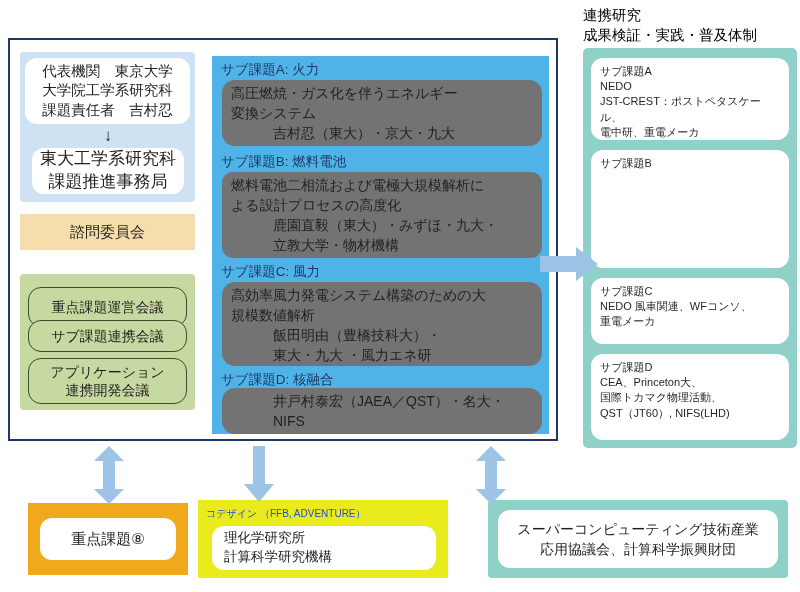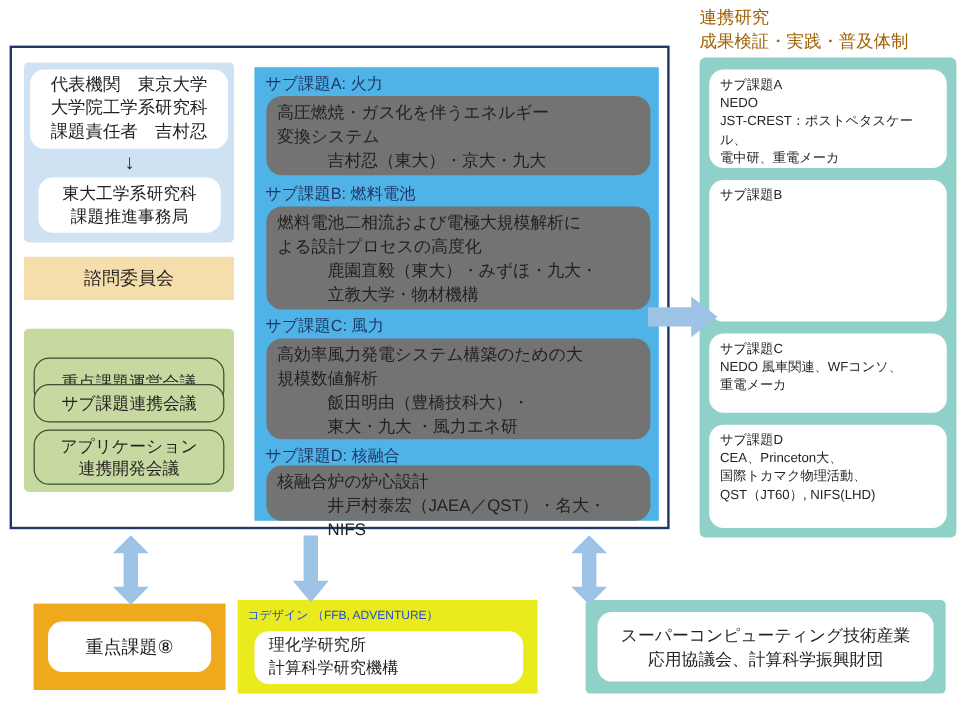--- a/index.html
+++ b/index.html
@@ -35,41 +35,41 @@
   #lead-org-card {
     left: 25px; top: 58px; width: 165px; height: 66px;
     font-size: 14.5px; line-height: 1.35;
   }
   #lead-arrow-down {
     left: 96px; top: 126px; width: 24px; height: 20px;
     font-size: 17px; text-align: center; line-height: 20px; color: #231f20;
   }
   #office-card {
     left: 32px; top: 148px; width: 152px; height: 46px;
-    font-size: 14px; line-height: 1.35;
+    font-size: 17px; line-height: 1.35;
   }
 
   #advisory-committee {
     left: 20px; top: 214px; width: 175px; height: 36px;
     background: #f5deab;
     display: flex; align-items: center; justify-content: center;
     font-size: 15px;
   }
 
   #meetings-panel {
     left: 20px; top: 274px; width: 175px; height: 136px;
     background: #c6d9a0; border-radius: 4px;
   }
   .meeting-card {
     left: 28px; width: 159px;
     background: #c6d9a0; border: 1.4px solid #3f4a2e; border-radius: 13px;
     display: flex; align-items: center; justify-content: center;
     text-align: center; font-size: 14px; line-height: 1.3;
   }
-  #meeting-0 { top: 298px; height: 40px; text-decoration: underline; }
+  #meeting-0 { top: 287px; height: 40px; }
   #meeting-1 { top: 320px; height: 32px; }
   #meeting-2 { top: 358px; height: 46px; }
 
   
   #subthemes-panel {
     left: 212px; top: 56px; width: 337px; height: 378px;
     background: #4fb3e8;
   }
   .sub-label {
     left: 218px; width: 330px; height: 19px;
@@ -77,31 +77,31 @@
     padding-left: 3px; font-weight: 400;
   }
   .sub-card {
     left: 222px; width: 320px;
     background: #737373; border-radius: 13px;
     padding: 4px 9px; font-size: 14px; line-height: 1.42;
   }
   #sub-label-a { top: 60px; }
   #sub-card-a  { top: 80px; height: 66px; }
   #sub-label-b { top: 152px; }
-  #sub-card-b  { top: 172px; height: 86px; }
+  #sub-card-b  { top: 172px; height: 86px; border-radius: 11px; }
   #sub-label-c { top: 262px; }
   #sub-card-c  { top: 282px; height: 84px; }
   #sub-label-d { top: 370px; }
   #sub-card-d  { top: 388px; height: 46px; }
   .indent { padding-left: 42px; display: block; }
 
   
   #right-header {
     left: 583px; top: 6px; width: 215px; height: 40px;
-    font-size: 14.5px; line-height: 1.35; color: #a16207;
+    font-size: 14.5px; line-height: 1.35; color: #000000;
   }
   #right-panel {
     left: 583px; top: 48px; width: 214px; height: 400px;
     background: #8fd0c8; border-radius: 5px;
   }
   .partner-card {
     left: 591px; width: 198px;
     background: #ffffff; border-radius: 12px;
     padding: 6px 9px; font-size: 11px; line-height: 1.38;
   }
@@ -194,21 +194,20 @@
 <div class="abs sub-label" id="sub-label-c">サブ課題C:  風力</div>
 <div class="abs sub-card" id="sub-card-c">
   <span style="white-space: pre-line;">高効率風力発電システム構築のための大
 規模数値解析</span>
   <span class="indent" style="white-space: pre-line;">飯田明由（豊橋技科大）・
 東大・九大 ・風力エネ研</span>
 </div>
 
 <div class="abs sub-label" id="sub-label-d">サブ課題D:  核融合</div>
 <div class="abs sub-card" id="sub-card-d">
-  <span>核融合炉の炉心設計</span>
   <span class="indent">井戸村泰宏（JAEA／QST）・名大・NIFS</span>
 </div>
 
 <div class="abs" id="right-header" style="white-space: pre-line;">連携研究
 成果検証・実践・普及体制</div>
 <div class="abs" id="right-panel"></div>
 
 <div class="abs partner-card" id="partner-a">
   <span>サブ課題A</span>
   <span style="display: block; white-space: pre-line;">NEDO

